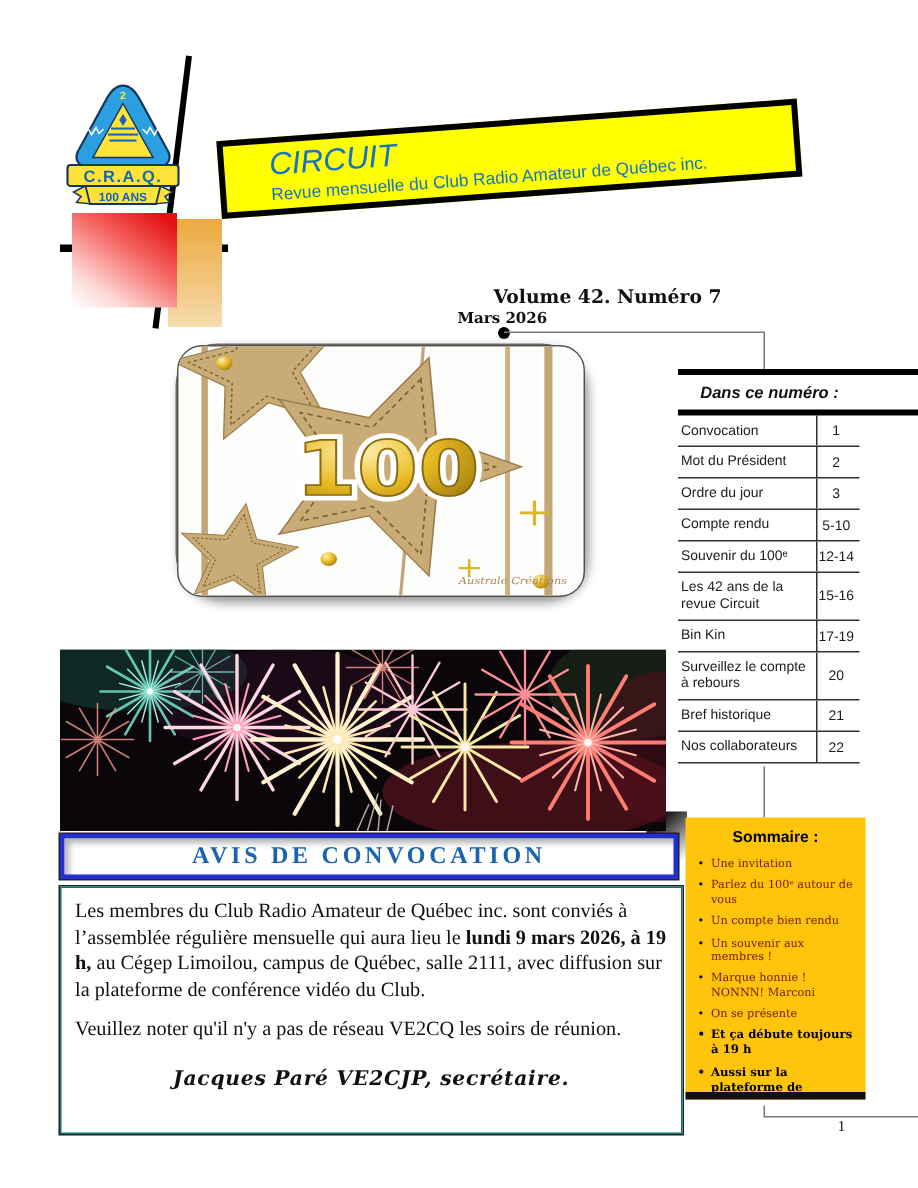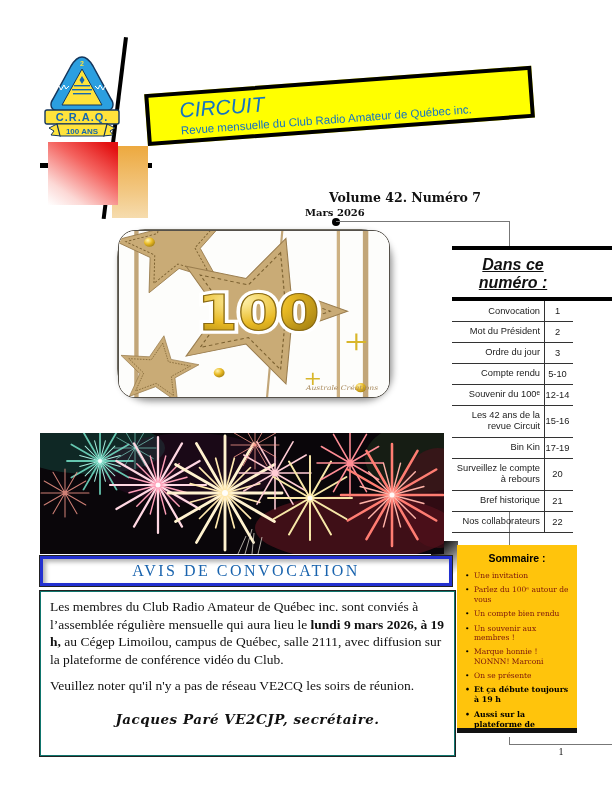--- a/index.html
+++ b/index.html
@@ -65,41 +65,41 @@
   .fireworks svg{display:block;width:100%;height:100%;}
   .fade-square{position:absolute;left:431px;top:541px;width:27px;height:33px;z-index:1;
     background:linear-gradient(140deg,#000 15%,#777 55%,#fff 95%);}
   
   .avis-box{
     position:absolute;left:40px;top:556px;width:412px;height:30px;z-index:3;
     box-sizing:border-box;border:3px solid #2230D0;background:#fff;
     box-shadow:0 0 0 1px #222, inset 3px 3px 4px rgba(0,0,0,.3);
     text-align:center;line-height:24px;
   }
-  .avis-box span{font-family:"Liberation Serif",serif;font-weight:normal;
+  .avis-box span{font-family:"Liberation Serif",serif;font-weight:bold;
     font-size:16px;letter-spacing:2.5px;color:#1A64AE;}
   .body-box{
     position:absolute;left:40px;top:591px;width:415px;height:165px;z-index:3;
     box-sizing:border-box;border:1px solid #0f766e;background:#fff;
     box-shadow:0 0 0 1px #222;
     padding:6px 9px;font-size:13.5px;line-height:1.3;
   }
   .body-box p{margin:0 0 9px 0;}
   .signature{margin-top:16px;text-align:center;
     font-family:"DejaVu Serif",serif;font-style:italic;font-weight:bold;
     font-size:13.5px;letter-spacing:.5px;}
   
   .toc{position:absolute;left:452px;top:246px;width:160px;z-index:3;}
   .toc-bar{height:4px;background:#000;width:160px;}
   .toc-title{width:122px;text-align:center;padding:6px 0 5px 0;
     font-family:"Liberation Sans",sans-serif;font-weight:bold;font-style:italic;
-    font-size:16px;color:#111;text-decoration:underline;}
+    font-size:11px;color:#111;}
   .toc-row{display:flex;width:121px;border-bottom:1px solid #333;
     font-family:"Liberation Sans",sans-serif;font-size:9.3px;color:#1a1a1a;}
-  .toc-label{width:86px;padding:4.5px 4px 4.5px 2px;line-height:1.18;text-align:right;}
+  .toc-label{width:86px;padding:4.5px 4px 4.5px 2px;line-height:1.18;}
   .toc-page{width:25px;border-left:1px solid #333;display:flex;
     align-items:center;justify-content:center;text-align:center;}
   
   .sommaire{
     position:absolute;left:457px;top:545px;width:120px;height:188px;z-index:3;
     box-sizing:border-box;background:#FFC40C;border-bottom:5px solid #111;
     padding:7px 8px 0 8px;overflow:hidden;
   }
   .som-title{text-align:center;font-family:"Liberation Sans",sans-serif;
     font-weight:bold;font-size:10.5px;margin-bottom:7px;color:#000;}

